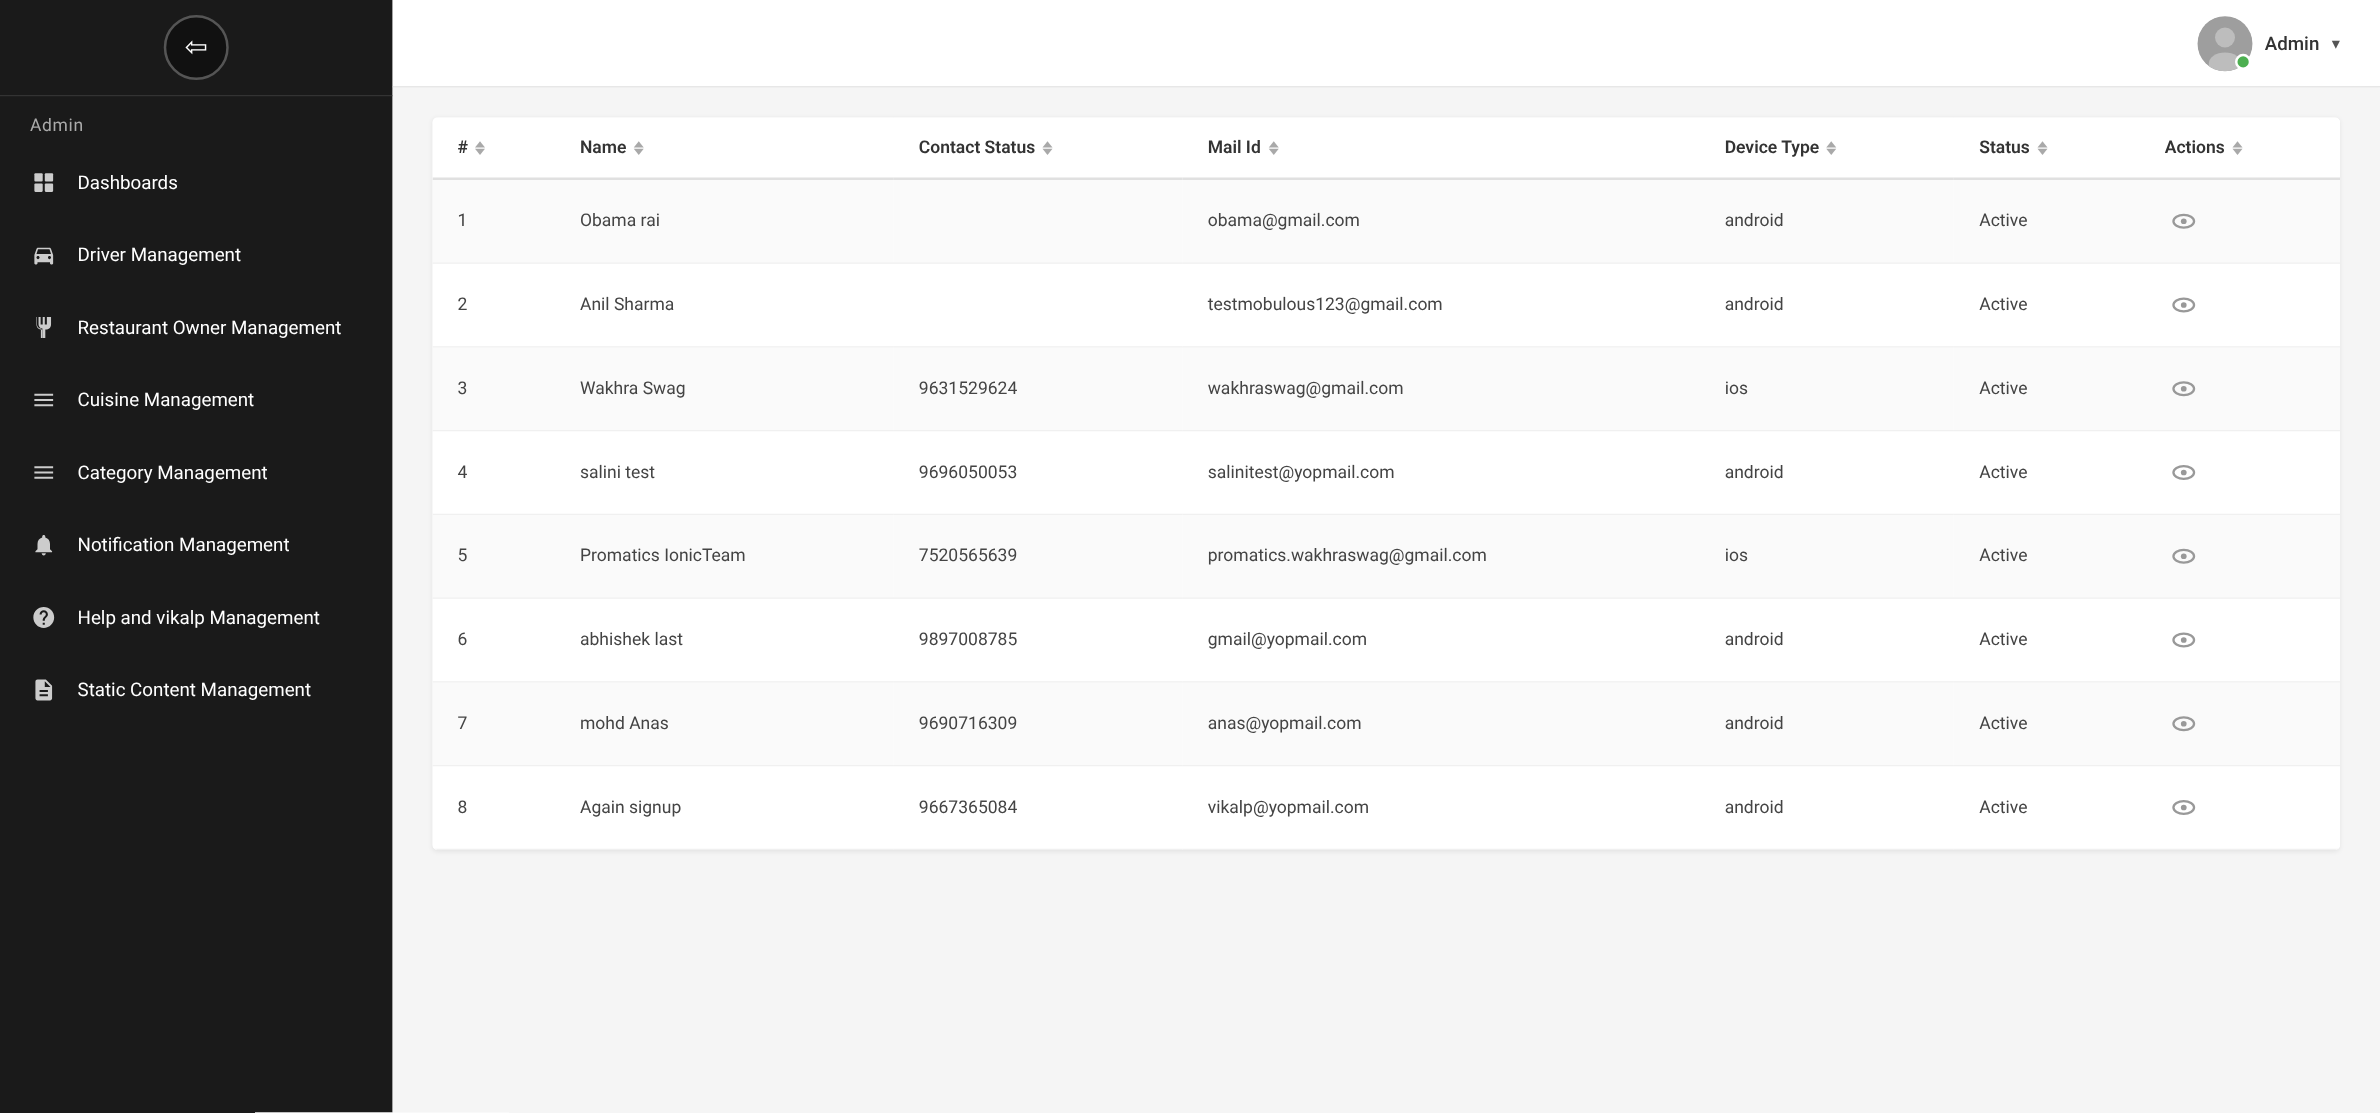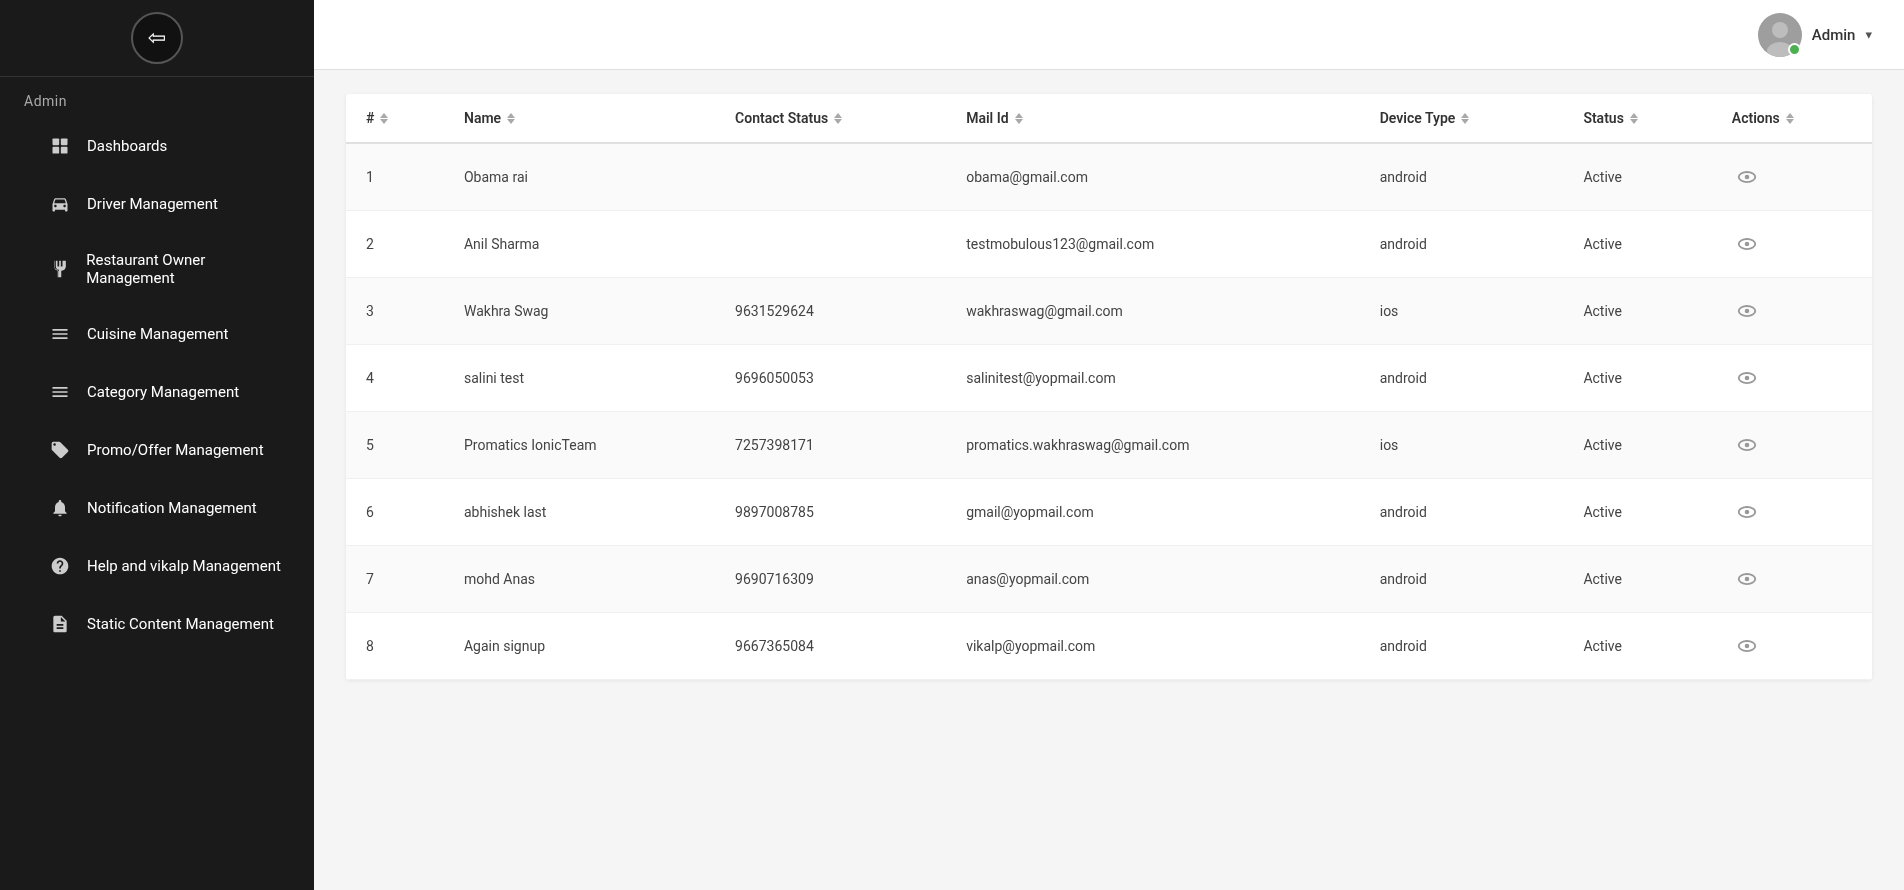--- a/index.html
+++ b/index.html
@@ -51,21 +51,20 @@
     .nav-item {
       display: flex;
       align-items: center;
       gap: 16px;
       padding: 18px 24px;
       cursor: pointer;
       color: #fff;
       font-size: 15px;
       font-weight: 400;
       transition: background 0.15s;
-      margin-left: 25px;
     }
     .nav-icon {
       width: 22px;
       height: 22px;
       display: flex;
       align-items: center;
       justify-content: center;
       color: #ccc;
       font-size: 18px;
     }
@@ -263,28 +262,20 @@
     <span class="nav-icon">
           <svg width="20" height="20" viewBox="0 0 24 24" fill="currentColor">
             <path d="M3 18h18v-2H3v2zm0-5h18v-2H3v2zm0-7v2h18V6H3z"></path>
           </svg>
         </span>
     <span>Category Management</span>
   </div>
       <div class="nav-item">
     <span class="nav-icon">
           <svg width="20" height="20" viewBox="0 0 24 24" fill="currentColor">
-            <path d="M21.41 11.58l-9-9C12.05 2.22 11.55 2 11 2H4c-1.1 0-2 .9-2 2v7c0 .55.22 1.05.59 1.42l9 9c.36.36.86.58 1.41.58.55 0 1.05-.22 1.41-.59l7-7c.37-.36.59-.86.59-1.41 0-.55-.23-1.06-.59-1.42zM5.5 7C4.67 7 4 6.33 4 5.5S4.67 4 5.5 4 7 4.67 7 5.5 6.33 7 5.5 7z"></path>
-          </svg>
-        </span>
-    <span>Promo/Offer Management</span>
-  </div>
-      <div class="nav-item">
-    <span class="nav-icon">
-          <svg width="20" height="20" viewBox="0 0 24 24" fill="currentColor">
             <path d="M12 22c1.1 0 2-.9 2-2h-4c0 1.1.9 2 2 2zm6-6v-5c0-3.07-1.64-5.64-4.5-6.32V4c0-.83-.67-1.5-1.5-1.5s-1.5.67-1.5 1.5v.68C7.63 5.36 6 7.92 6 11v5l-2 2v1h16v-1l-2-2z"></path>
           </svg>
         </span>
     <span>Notification Management</span>
   </div>
       <div class="nav-item">
     <span class="nav-icon">
           <svg width="20" height="20" viewBox="0 0 24 24" fill="currentColor">
             <path d="M12 2C6.48 2 2 6.48 2 12s4.48 10 10 10 10-4.48 10-10S17.52 2 12 2zm1 17h-2v-2h2v2zm2.07-7.75l-.9.92C13.45 12.9 13 13.5 13 15h-2v-.5c0-1.1.45-2.1 1.17-2.83l1.24-1.26c.37-.36.59-.86.59-1.41 0-1.1-.9-2-2-2s-2 .9-2 2H8c0-2.21 1.79-4 4-4s4 1.79 4 4c0 .88-.36 1.68-.93 2.25z"></path>
           </svg>
@@ -452,21 +443,21 @@
         <svg class="eye-icon" viewBox="0 0 24 24" fill="none" stroke="#999" stroke-width="2">
           <ellipse cx="12" cy="12" rx="9" ry="5.5"></ellipse>
           <circle cx="12" cy="12" r="2.5" fill="#999" stroke="none"></circle>
         </svg>
       </button>
     </td>
   </tr>
             <tr>
     <td>5</td>
     <td>Promatics IonicTeam</td>
-    <td>7257398171</td>
+    <td>7520565639</td>
     <td>promatics.wakhraswag@gmail.com</td>
     <td>ios</td>
     <td>Active</td>
     <td>
       <button class="action-btn">
         <svg class="eye-icon" viewBox="0 0 24 24" fill="none" stroke="#999" stroke-width="2">
           <ellipse cx="12" cy="12" rx="9" ry="5.5"></ellipse>
           <circle cx="12" cy="12" r="2.5" fill="#999" stroke="none"></circle>
         </svg>
       </button>

